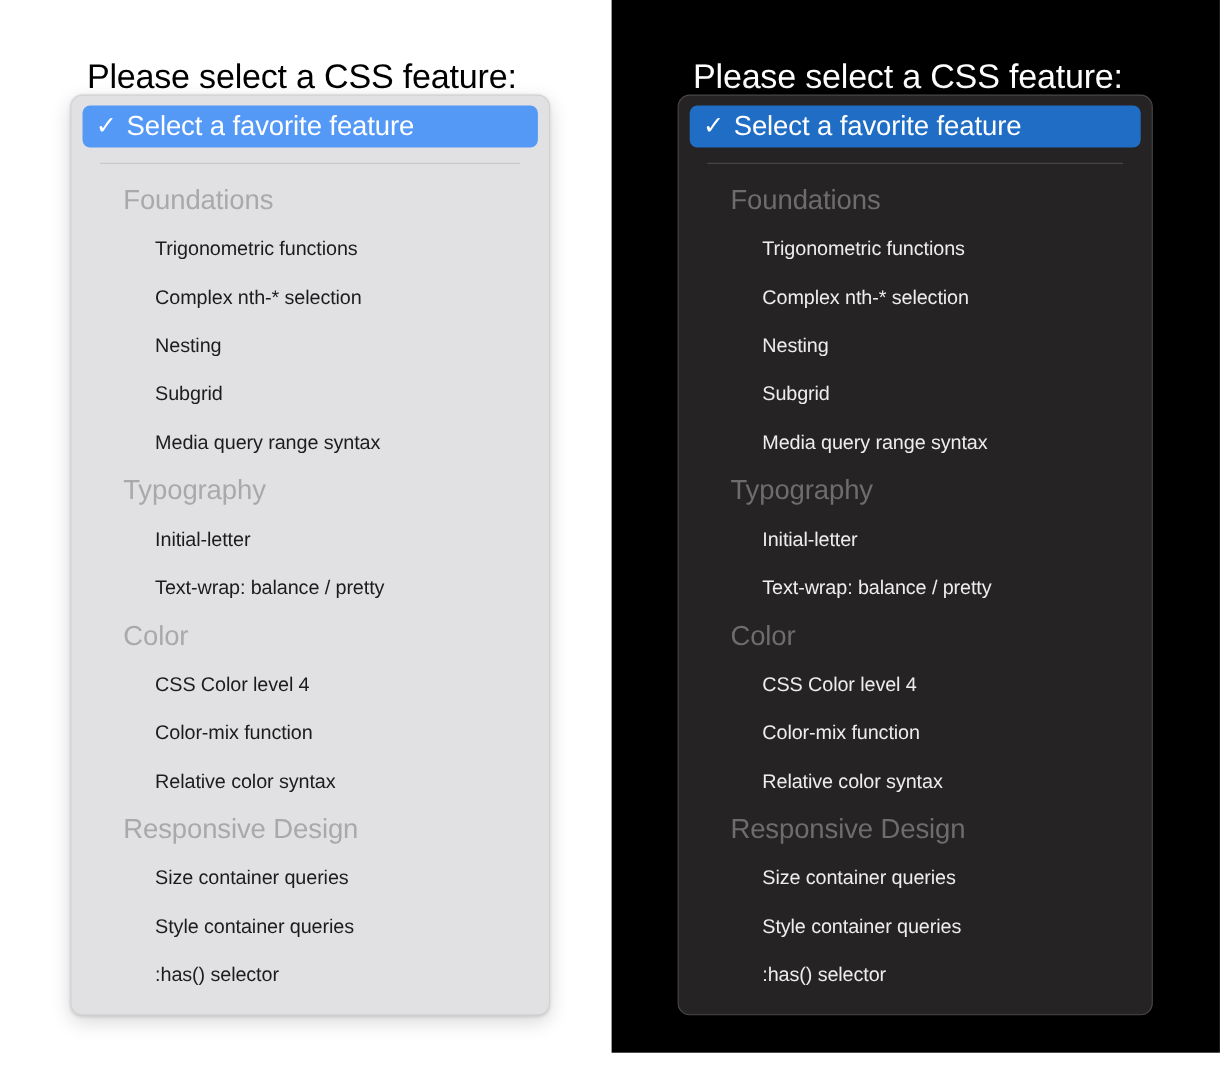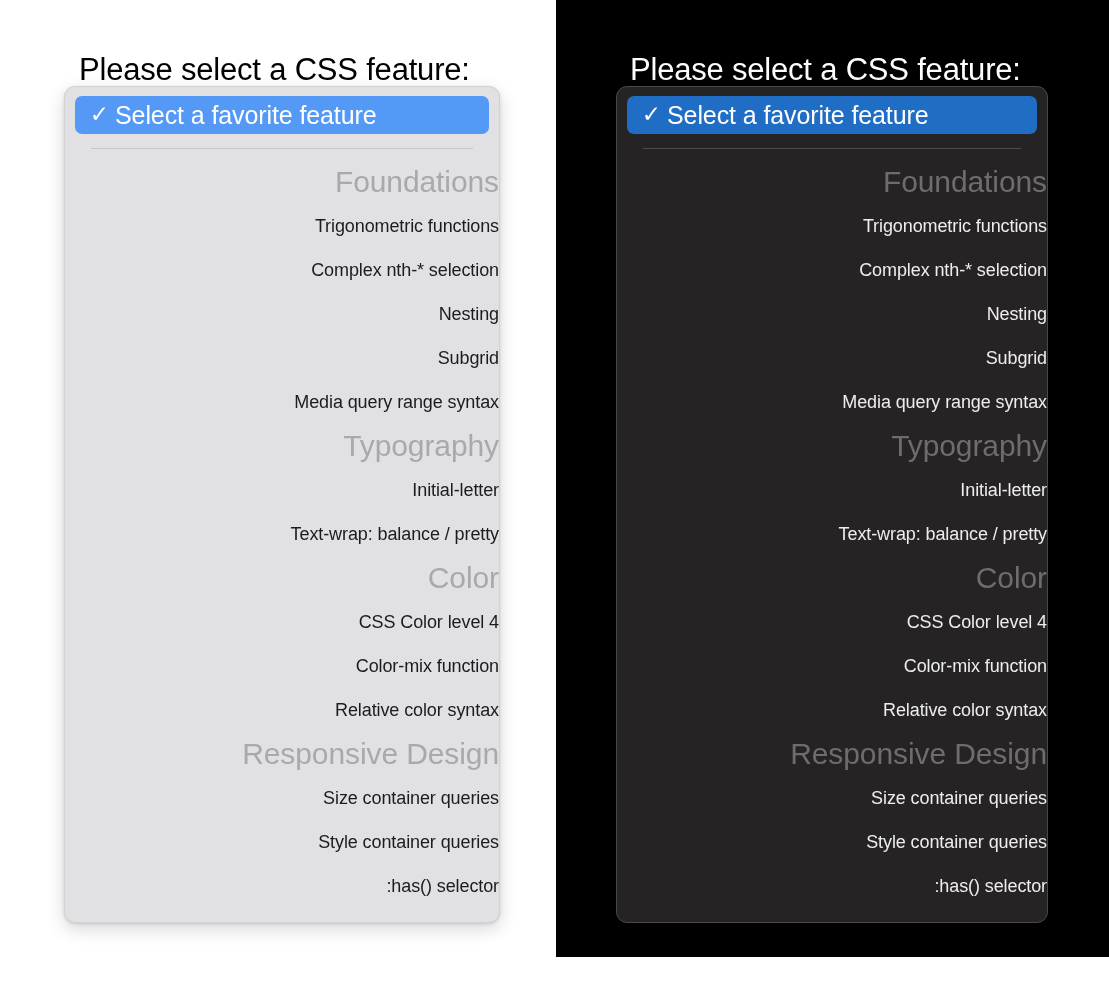--- a/index.html
+++ b/index.html
@@ -19,21 +19,20 @@
     width: 1109px;
     height: 982px;
   }
 
   
   .half {
     position: absolute;
     top: 0;
     height: 982px;
     box-sizing: border-box;
-    text-align: right;
   }
   .half--light {
     left: 0;
     width: 556px;
     background: #ffffff;
   }
   .half--dark {
     left: 556px;
     width: 553px;
     height: 957px;
@@ -113,21 +112,21 @@
   
   .separator {
     height: 1px;
     margin: 14px 26px 11px 26px;
   }
   .popup--light .separator { background: #c6c6c8; }
   .popup--dark  .separator { background: #4e4b4c; }
 
   
   .group-label {
-    font-size: 30px;
+    font-size: 25px;
     letter-spacing: -0.1px;
     padding: 4px 0 4px 47px;
     line-height: 36px;
   }
   .popup--light .group-label { color: #a9a9ab; }
   .popup--dark  .group-label { color: #6f6c6d; }
 
   .menu-item {
     font-size: 18px;
     letter-spacing: -0.1px;

